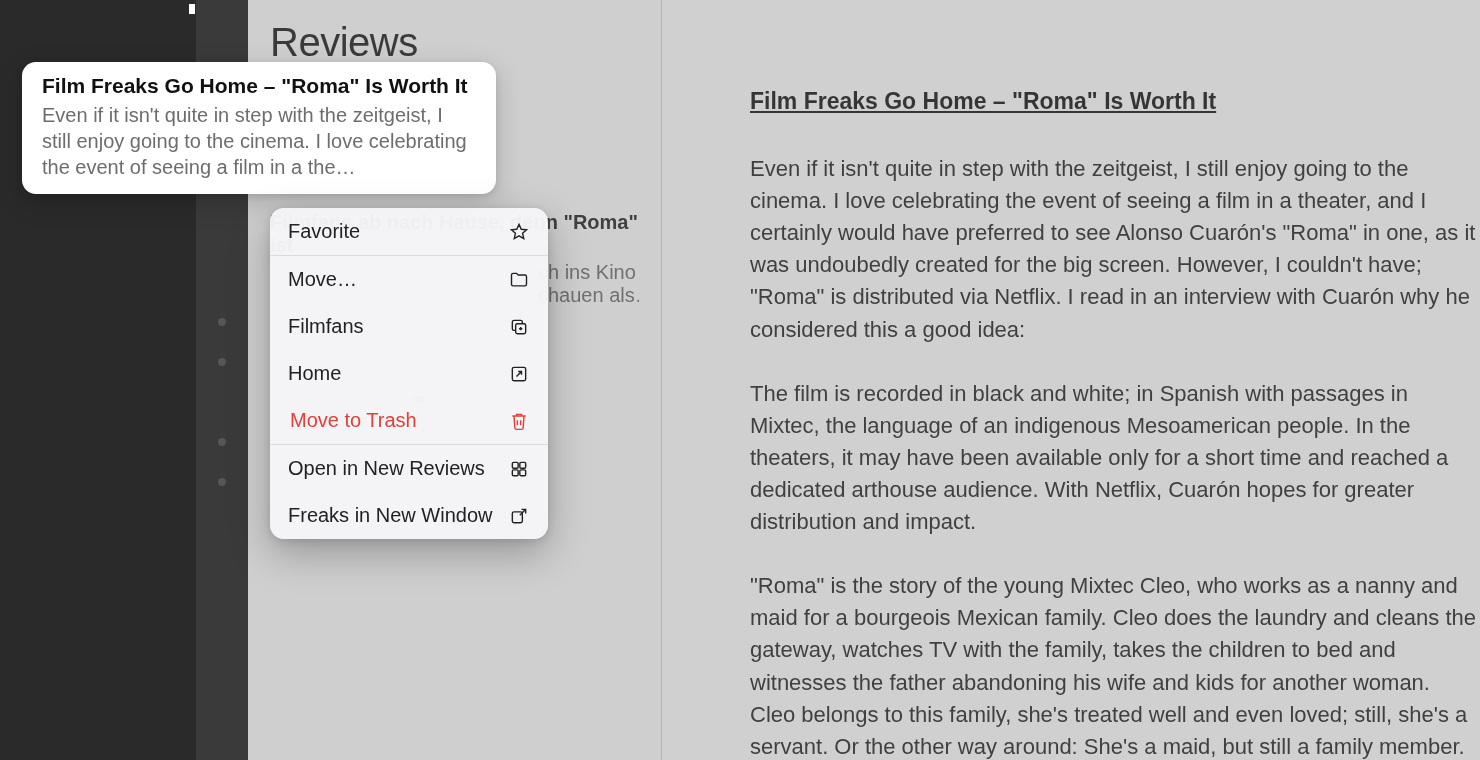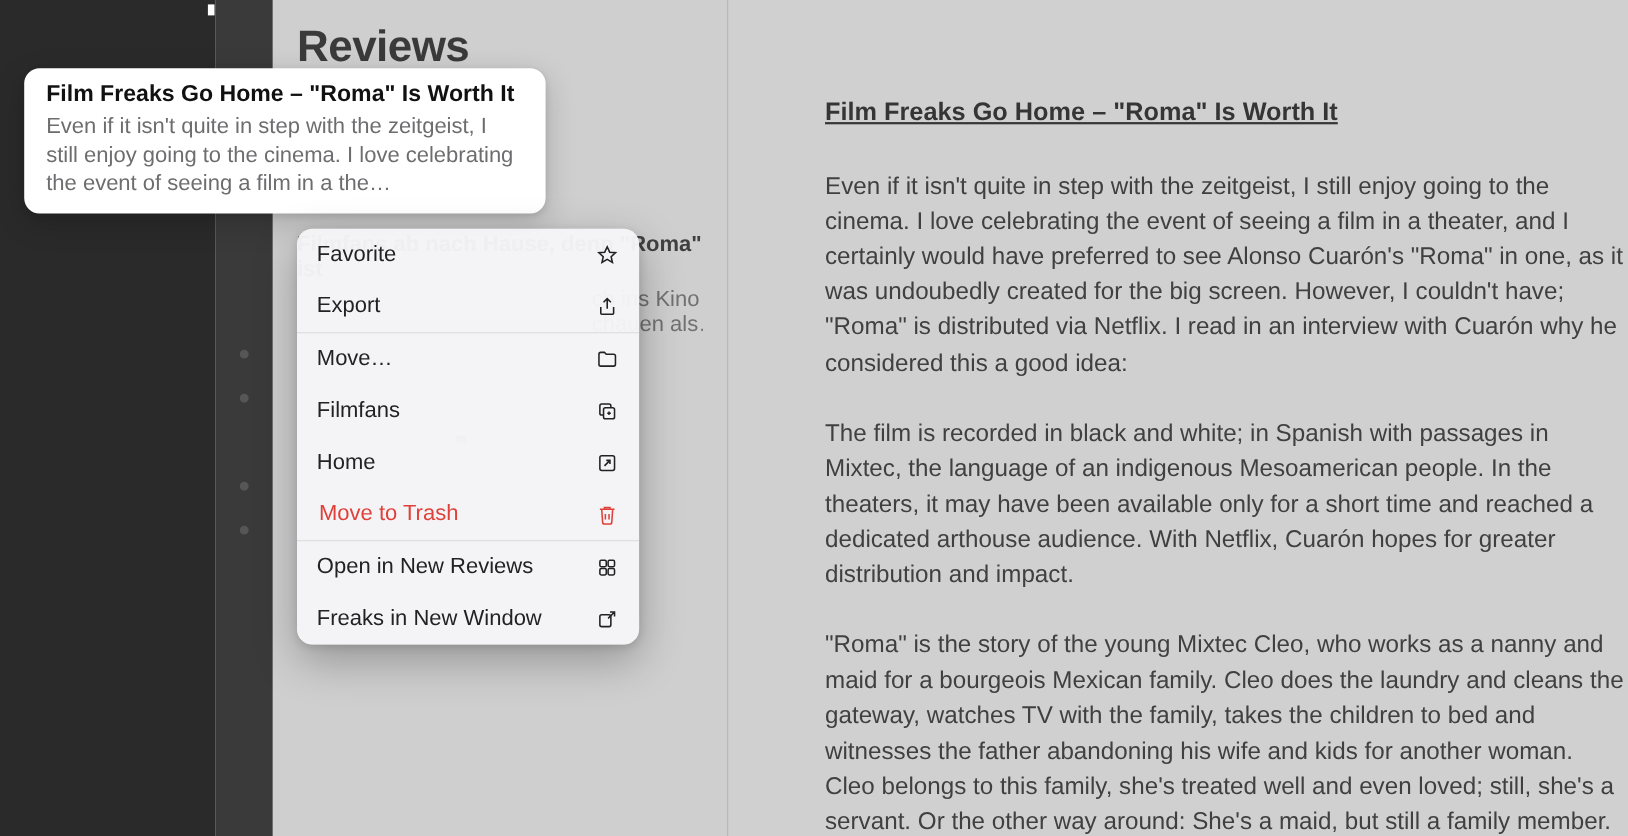--- a/index.html
+++ b/index.html
@@ -50,21 +50,21 @@
     }
     .list-pane {
       width: 414px;
       border-right: 1px solid #d8d8d8;
       background: #fdfdfd;
       padding: 10px 0 0 0;
       position: relative;
     }
     .list-title {
       font-size: 40px;
-      font-weight: 700;
+      font-weight: 400;
       color: #1a1a1a;
       padding: 10px 0 16px 22px;
       letter-spacing: -0.5px;
     }
     .selected-card {
       position: absolute;
       left: 22px;
       top: 62px;
       width: 474px;
       background: #fff;
@@ -100,21 +100,21 @@
       line-height: 1.15;
       padding-left: 268px;
       white-space: nowrap;
       overflow: hidden;
     }
     .entry2-preview .l2 { display:block; }
     .context-menu {
       position: absolute;
       left: 270px;
       top: 208px;
-      width: 311px;
+      width: 278px;
       background: rgba(245,245,247,0.97);
       border-radius: 14px;
       box-shadow: 0 14px 40px rgba(0,0,0,0.28), 0 2px 8px rgba(0,0,0,0.12);
       z-index: 10;
       overflow: hidden;
     }
     .menu-item {
       display: flex;
       align-items: center;
       justify-content: space-between;
@@ -226,29 +226,20 @@
   <div class="menu-item">
     <span>Favorite</span>
     <span class="menu-icon">
       <svg viewBox="0 0 24 24" fill="none" stroke="#222" stroke-width="1.7">
           <path d="M12 2.8l2.7 5.9 6.4.6-4.8 4.3 1.4 6.3L12 16.6 6.3 19.9l1.4-6.3L2.9 9.3l6.4-.6L12 2.8z"></path>
         </svg>
     </span>
   </div>
 
 
-  <div class="menu-item">
-    <span>Export</span>
-    <span class="menu-icon">
-      <svg viewBox="0 0 24 24" fill="none" stroke="#222" stroke-width="1.7">
-          <path d="M12 3v11M8 7l4-4 4 4"></path>
-          <path d="M5 12v7a1 1 0 001 1h12a1 1 0 001-1v-7"></path>
-        </svg>
-    </span>
-  </div>
 
   <div class="menu-sep"></div>
 
   <div class="menu-item">
     <span>Move…</span>
     <span class="menu-icon">
       <svg viewBox="0 0 24 24" fill="none" stroke="#222" stroke-width="1.7">
           <path d="M3 6a2 2 0 012-2h4l2 2h8a2 2 0 012 2v9a2 2 0 01-2 2H5a2 2 0 01-2-2V6z"></path>
         </svg>
     </span>

